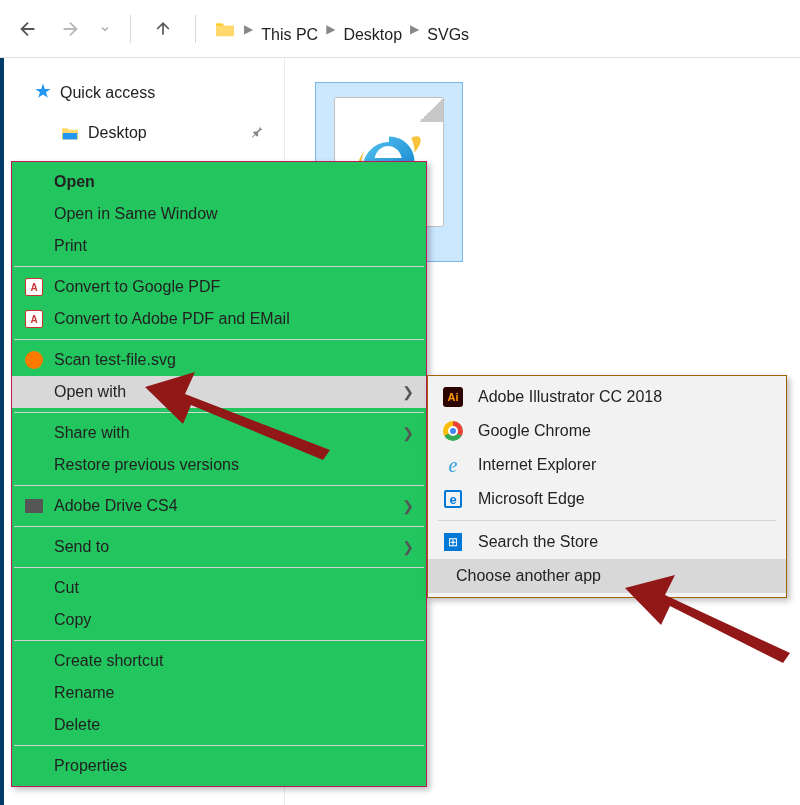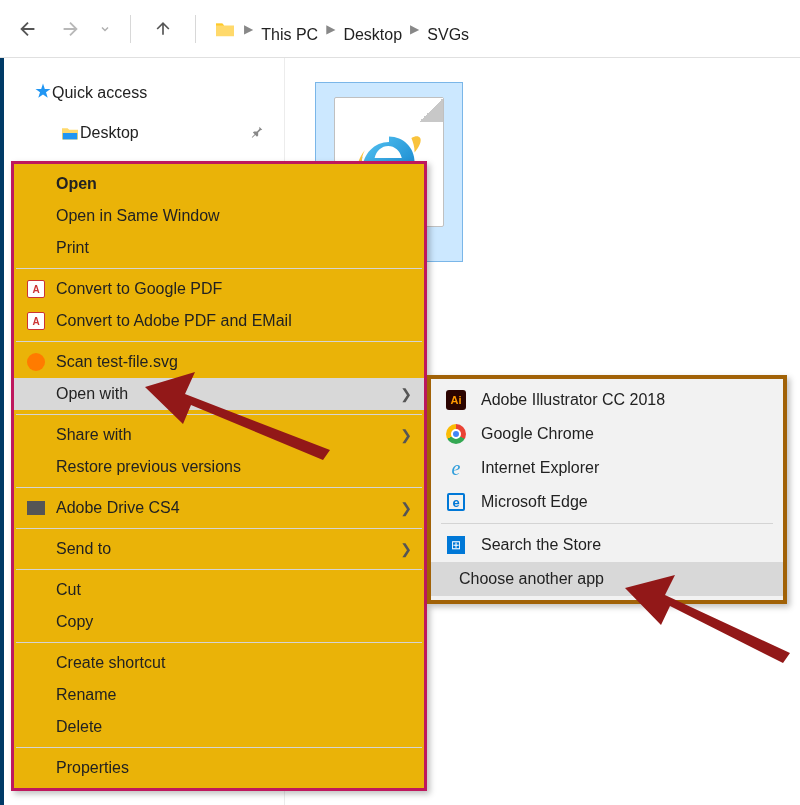--- a/index.html
+++ b/index.html
@@ -31,21 +31,21 @@
     .sidebar { 
       position: absolute; 
       left: 0; top: 58px; 
       width: 285px; 
       height: calc(100% - 58px);
       border-left: 4px solid #003a66;
       background: #fff;
       padding: 20px 10px 0 30px;
       border-right: 1px solid #ececec;
     }
-    .sidebar .node { display: flex; align-items: center; font-size: 16px; height: 30px; color: #222; position: relative; }
+    .sidebar .node { display: flex; align-items: center; gap: 8px; font-size: 16px; height: 30px; color: #222; position: relative; }
     .sidebar .child { padding-left: 26px; margin-top: 10px; }
     .star-icon { color: #2196f3; font-size: 16px; }
     .pin-icon { position: absolute; right: 10px; color: #888; font-size: 14px; }
     .folder-mini { width: 20px; height: 16px; display: inline-block; }
     
     
     .content { position: absolute; left: 285px; top: 58px; right: 0; bottom: 0; padding: 24px 30px; }
     .file-tile { 
       width: 148px; height: 180px; 
       border: 1px solid #7ab6e8; 
@@ -55,22 +55,22 @@
     }
     .file-preview { width: 110px; height: 130px; background: #fff; border: 1px solid #c0c0c0; border-radius: 2px; position: relative; display: flex; align-items: center; justify-content: center; }
     .file-preview .fold { position: absolute; right: 0; top: 0; width: 24px; height: 24px; background: linear-gradient(135deg, #fff 50%, #c8c8c8 50%); }
     .filename { font-size: 15px; color: #000; margin-top: 6px; }
     
     
     .ctx-menu { 
       position: absolute; 
       left: 11px; top: 161px;
       width: 416px;
-      background: #eab308;
-      border: 3px solid #be185d;
+      background: #22c55e;
+      border: 1px solid #be185d;
       box-shadow: 3px 3px 6px rgba(0,0,0,0.25);
       padding: 4px 0;
     }
     .ctx-item { 
       display: flex; align-items: center; 
       height: 32px; 
       padding: 0 12px 0 42px;
       font-size: 16px; color: #222;
       position: relative;
     }
@@ -79,21 +79,21 @@
     .ctx-item .sub-arrow { position: absolute; right: 12px; color: #555; font-size: 14px; }
     .ctx-item .ico { position: absolute; left: 12px; width: 20px; height: 20px; display: flex; align-items: center; justify-content: center; }
     .ctx-sep { height: 1px; background: #d4d4d4; margin: 4px 2px; }
     
     
     .sub-menu {
       position: absolute;
       left: 427px; top: 375px;
       width: 360px;
       background: #f2f2f2;
-      border: 4px solid #a16207;
+      border: 1px solid #a16207;
       box-shadow: 3px 3px 6px rgba(0,0,0,0.25);
       padding: 4px 0;
     }
     .sub-item { 
       display: flex; align-items: center; 
       height: 34px; 
       padding: 0 14px 0 50px;
       font-size: 16px; color: #222;
       position: relative;
     }

